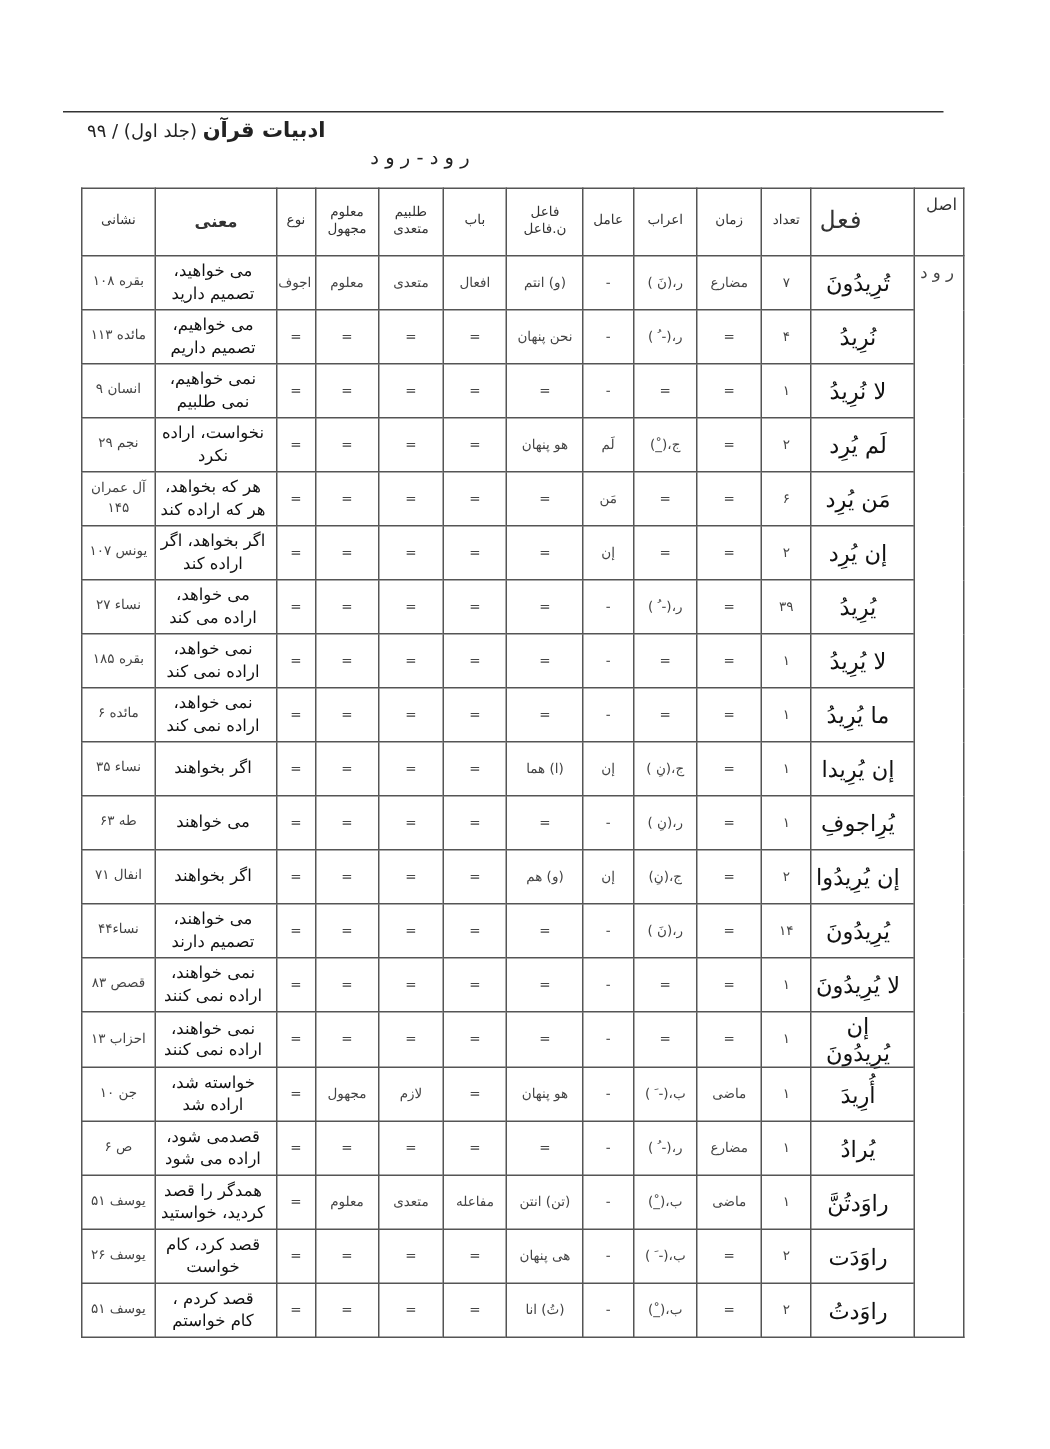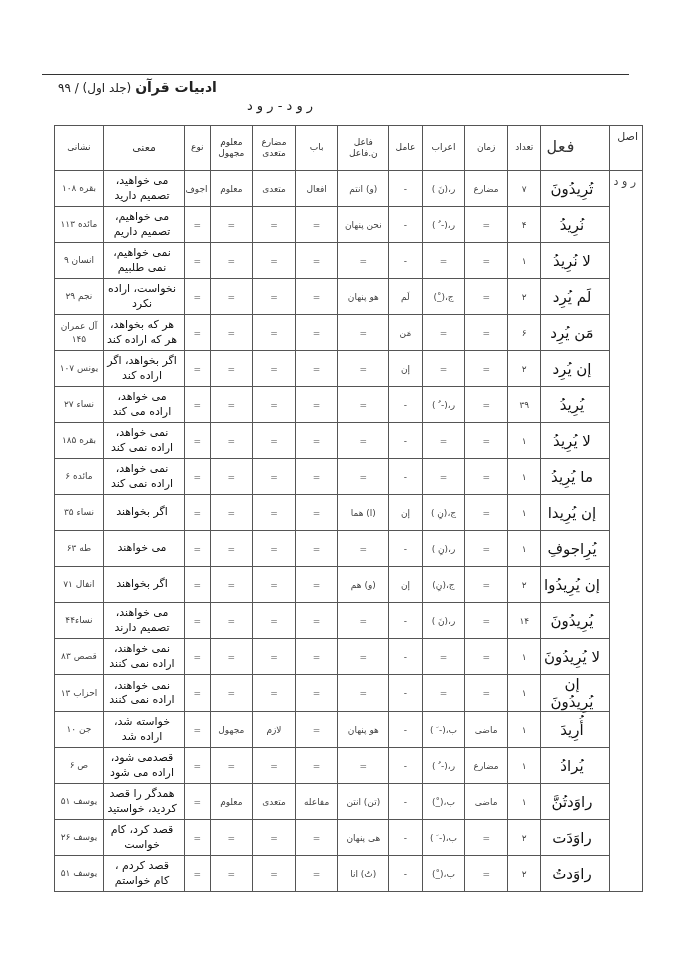--- a/index.html
+++ b/index.html
@@ -5,21 +5,21 @@
   html, body { margin:0; padding:0; background:#ffffff; }
   body { width:700px; height:966px; position:relative; font-family:"DejaVu Sans", sans-serif; color:#222; overflow:hidden; }
   .header-line { position:absolute; left:42px; top:74px; width:587px; height:0; border-top:1.5px solid #333; }
   .page-label { position:absolute; left:58px; top:52px; font-size:12px; direction:rtl; white-space:nowrap;margin-top:27px; }
   .page-label b { font-size:14px; font-weight:bold; }
   .root-title { position:absolute; left:0; width:560px; top:98px; text-align:center; font-size:13px; letter-spacing:2px; direction:rtl; }
   table.verbs { position:absolute; left:54px; top:125px; width:589px; border-collapse:collapse; direction:rtl; table-layout:fixed; }
   table.verbs td, table.verbs th { border:1px solid #555; text-align:center; vertical-align:middle; padding:0 2px; font-weight:normal; }
   table.verbs th { height:40px; font-size:9px; color:#333; line-height:1.25; }
   table.verbs th.h-fel { font-size:16px; text-align:left; padding-left:6px;font-family:Liberation Mono, monospace; }
-  table.verbs th.h-mana { font-size:11px; }
+  table.verbs th.h-mana { font-size:11px;font-weight:bold; }
   table.verbs th.h-asl { font-size:11px; vertical-align:top; text-align:right; padding-right:4px; padding-top:4px; }
   table.verbs td { font-size:9px; color:#444; height:35px; }
   td.c-fel { font-size:15px !important; color:#111 !important; text-align:left; padding-right:8px !important;margin-top:12px; }
   td.c-mana { font-size:11px !important; color:#111 !important; line-height:1.3; text-align:right; padding-right:6px !important; }
   td.c-nesh { font-size:9px !important; line-height:1.4; }
   td.c-asl { vertical-align:top !important; text-align:right; padding-right:4px !important; padding-top:4px !important; font-size:11px !important; letter-spacing:2px; }
 </style>
 </head>
 <body>
 
@@ -53,21 +53,21 @@
   <thead>
     <tr>
       <th class="h-asl">اصل</th>
       <th class="h-fel">فعل</th>
       <th>تعداد</th>
       <th>زمان</th>
       <th>اعراب</th>
       <th>عامل</th>
       <th>فاعل ن.فاعل</th>
       <th>باب</th>
-      <th>مضارع متعدی</th>
+      <th>طلبیم متعدی</th>
       <th>معلوم مجهول</th>
       <th>نوع</th>
       <th class="h-mana">معنی</th>
       <th>نشانی</th>
     </tr>
   </thead>
   <tbody id="tbody">
       <tr>
         <td class="c-asl" rowspan="20">ر و د</td>
         <td class="c-fel">تُرِيدُونَ</td>

